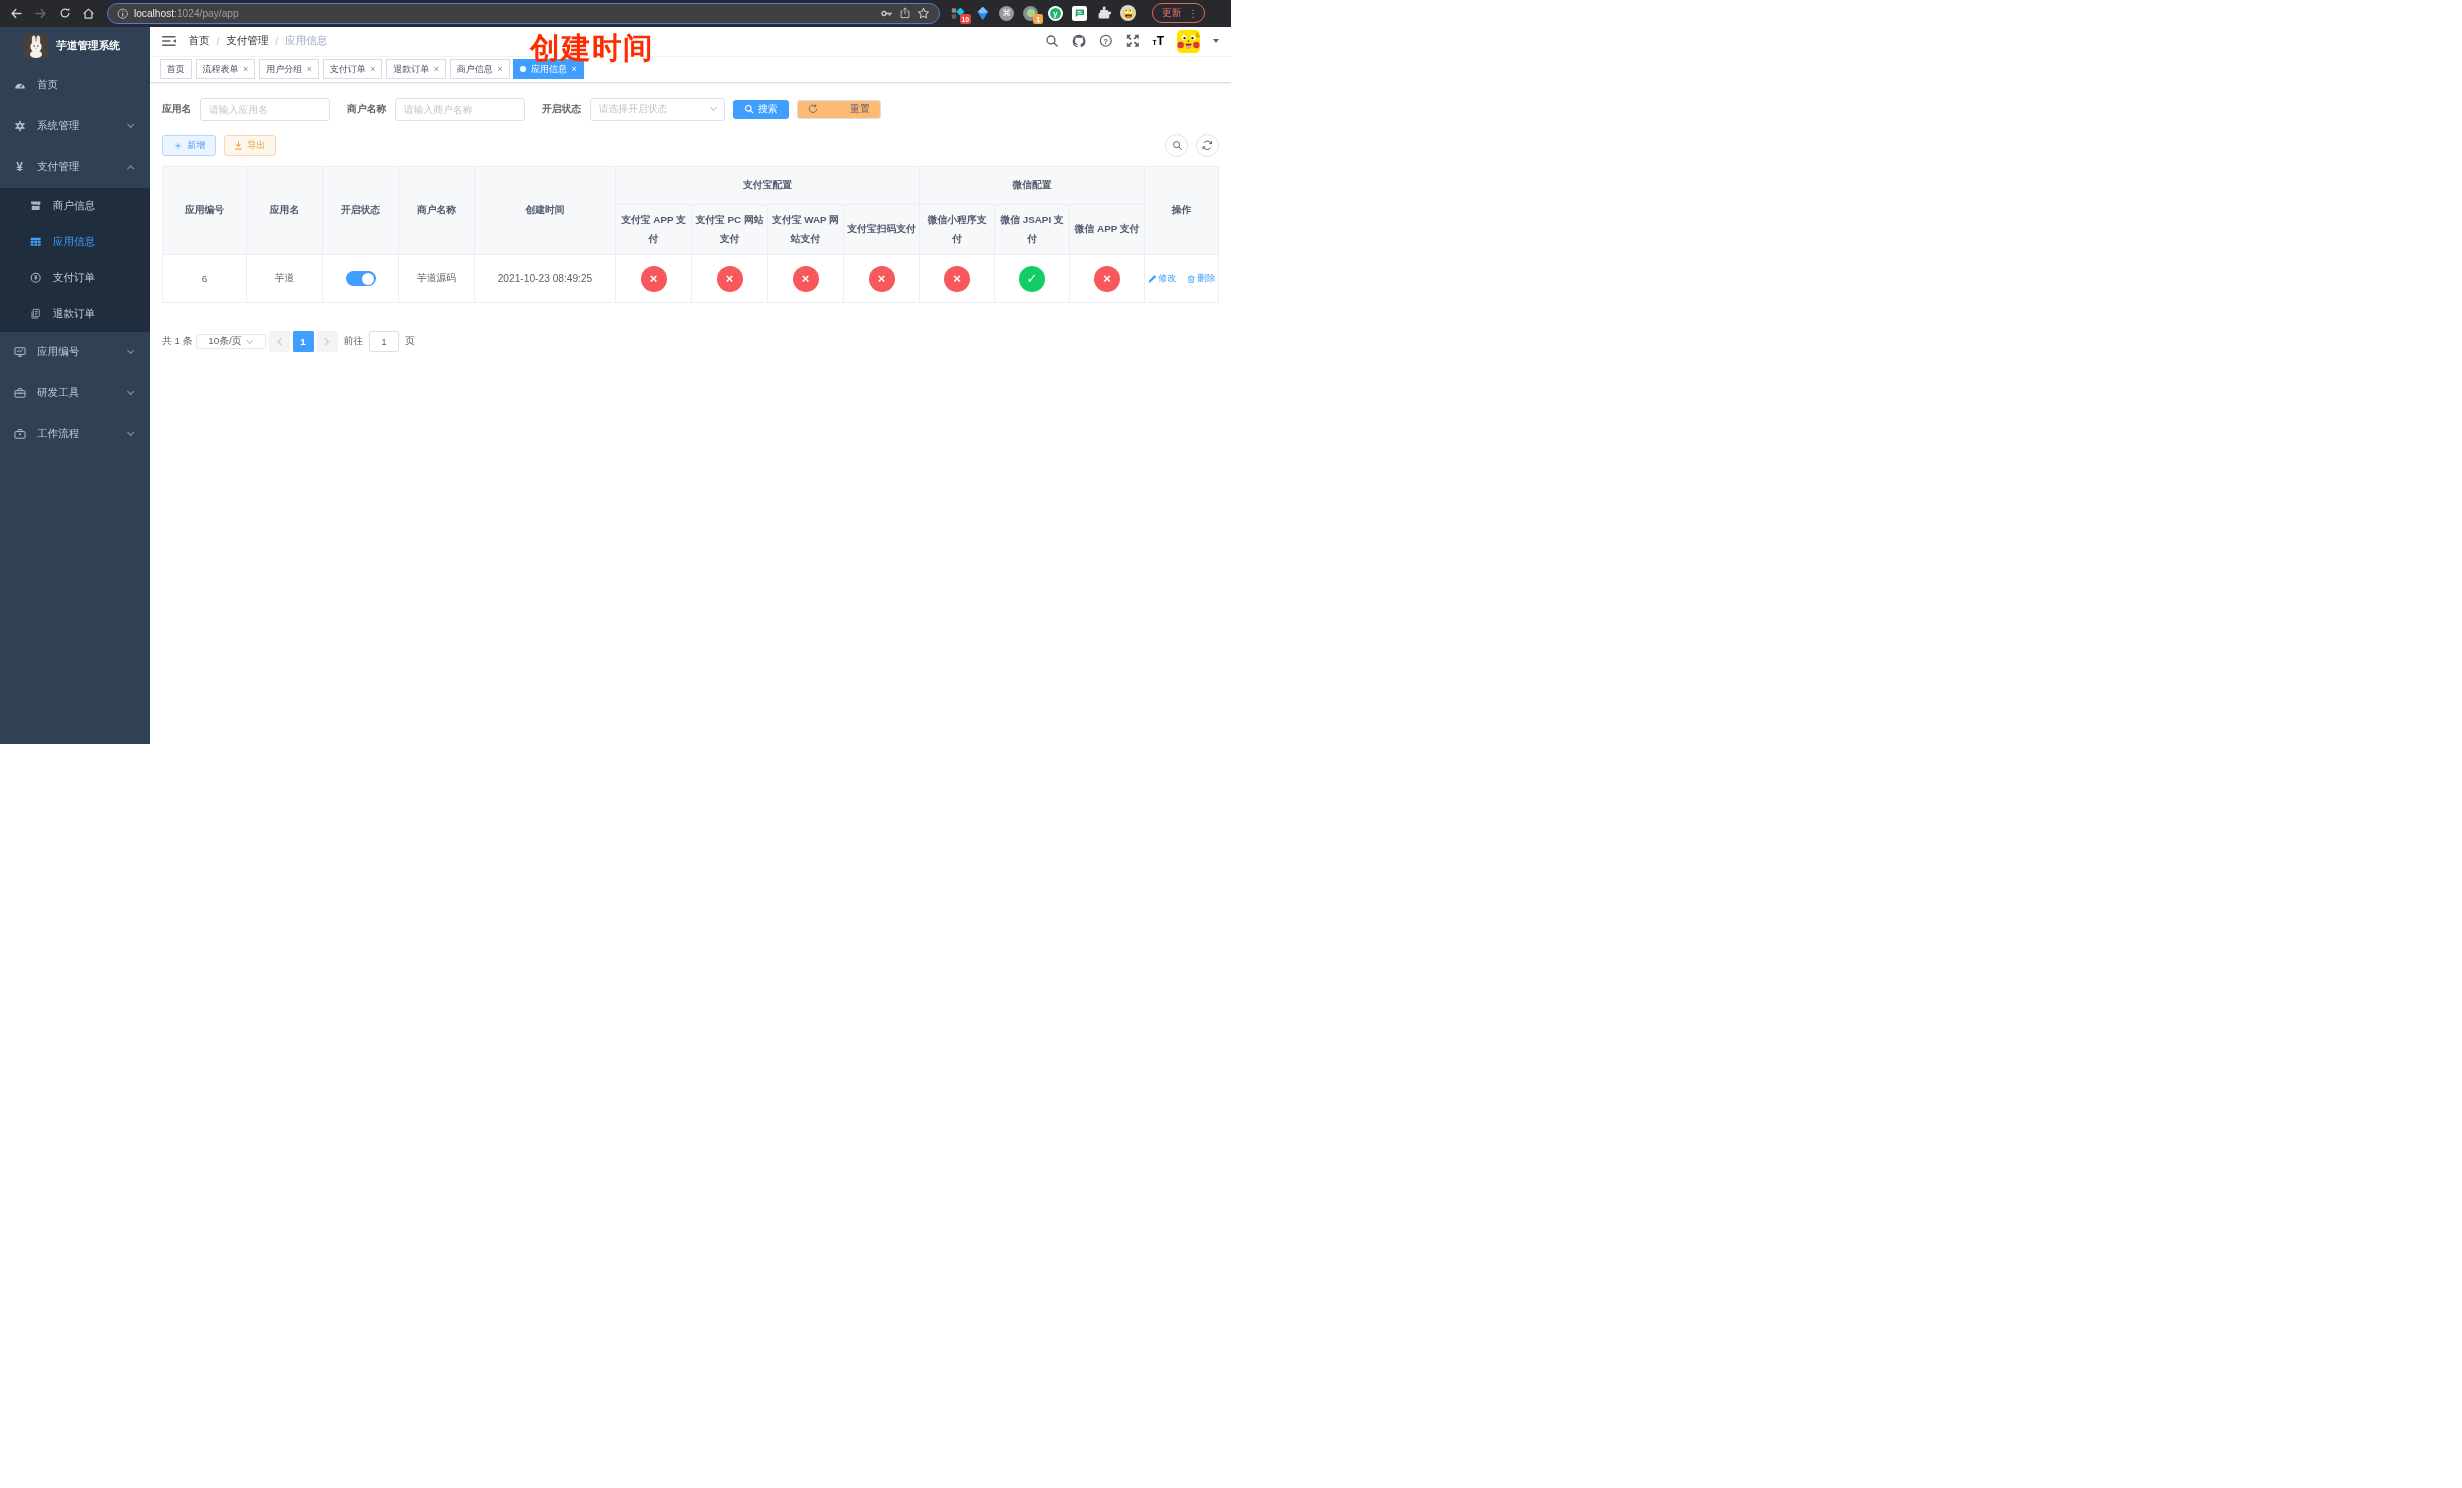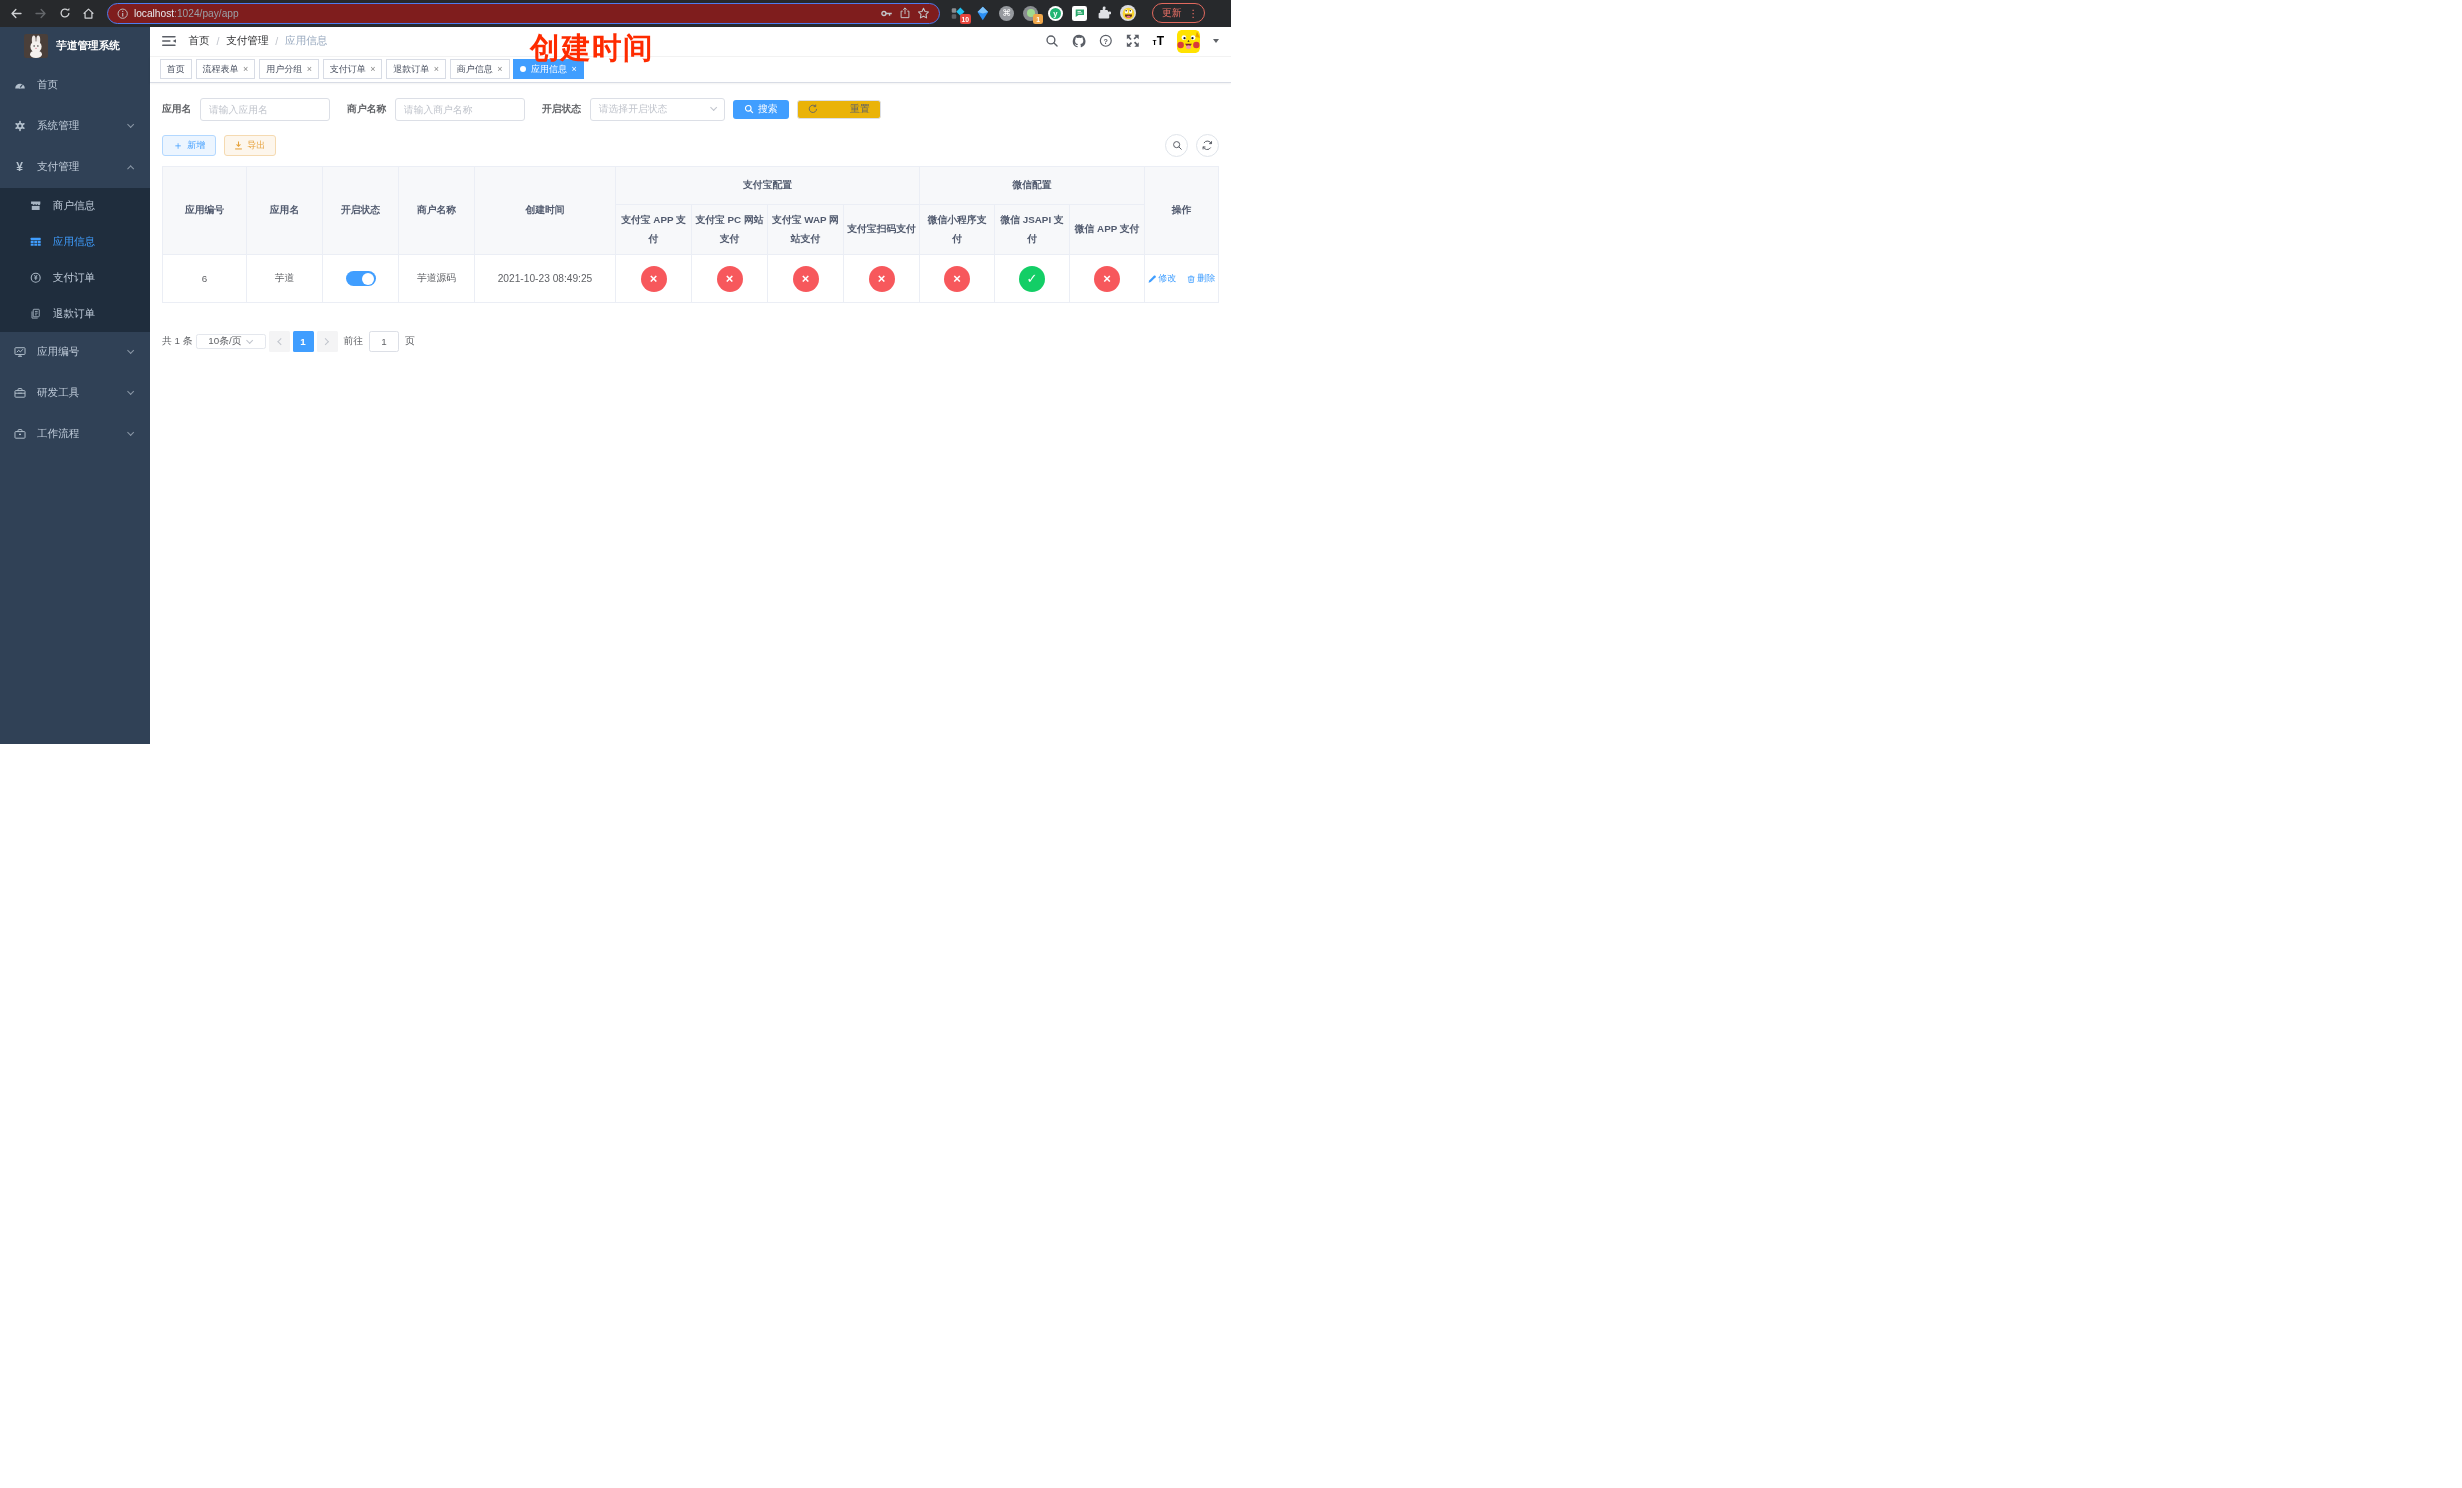--- a/index.html
+++ b/index.html
@@ -4,21 +4,21 @@
 <style>
   * { margin:0; padding:0; box-sizing:border-box; }
   html,body { width:1231px; height:744px; overflow:hidden; }
   body { font-family:"Liberation Sans","DejaVu Sans",sans-serif; font-size:9.8px; background:#fff; }
   .screen { position:relative; width:1231px; height:744px; }
 
   
   .chrome { height:26.5px; background:#27292c; display:flex; align-items:center; padding:0 6px; gap:3px; }
   .cbtn { width:21px; height:21px; display:flex; align-items:center; justify-content:center; color:#cfd1d4; flex:0 0 auto; }
   .cbtn.dim { color:#64676b; }
-  .urlbar { flex:0 0 auto; width:833px; height:21px; margin-left:4.5px; background:#7f1d1d; border:1.5px solid #4e7cf0; border-radius:11.4px; display:flex; align-items:center; padding:0 9px; gap:6px; }
+  .urlbar { flex:0 0 auto; width:833px; height:21px; margin-left:4.5px; background:#404040; border:1.5px solid #4e7cf0; border-radius:11.4px; display:flex; align-items:center; padding:0 9px; gap:6px; }
   .url-text { color:#e8eaed; font-size:10.2px; white-space:nowrap; }
   .url-text .path { color:#9aa0a6; }
   .url-spacer { flex:1; }
   .uicon { color:#c3c6c9; display:flex; align-items:center; }
   .exts { display:flex; align-items:center; margin-left:7.6px; gap:8.3px; }
   .ext { position:relative; width:16px; height:16px; display:flex; align-items:center; justify-content:center; }
   .badge { position:absolute; bottom:-3px; right:-4.5px; min-width:10.6px; height:9.8px; border-radius:2.3px; font-size:6.8px; font-weight:bold; color:#fff; display:flex; align-items:center; justify-content:center; padding:0 1.5px; }
   .badge.red { background:#e8453c; }
   .badge.amber { background:#f0a74a; }
   .circle-ic { width:15px; height:15px; border-radius:50%; display:flex; align-items:center; justify-content:center; }
@@ -74,21 +74,21 @@
   .filter-row { display:flex; align-items:center; }
   .f-label { font-weight:bold; color:#606266; margin-right:9px; white-space:nowrap; }
   .f-input { width:130px; height:23px; border:0.8px solid #dcdfe6; border-radius:3px; padding:0 7.6px; font-size:9.8px; color:#606266; outline:none; font-family:inherit; }
   .f-input::placeholder { color:#c0c4cc; }
   .f-gap { width:16.7px; }
   .f-select { width:135px; height:23px; border:0.8px solid #dcdfe6; border-radius:3px; padding:0 7.6px; display:flex; align-items:center; justify-content:space-between; cursor:pointer; }
   .f-select .ph { color:#c0c4cc; }
   .sel-caret { width:5.3px; height:5.3px; border-right:1px solid #c0c4cc; border-bottom:1px solid #c0c4cc; transform:rotate(45deg); margin-top:-2.3px; }
   .btn { height:19px; border-radius:3px; display:flex; align-items:center; justify-content:center; gap:3.8px; font-size:9.8px; cursor:pointer; border:0.8px solid transparent; padding:0 10.6px; }
   .btn-primary { background:#409eff; color:#fff; margin-left:7.6px; }
-  .btn-plain { background:#eab308; border-color:#dcdfe6; color:#606266; margin-left:7.6px;gap:32px; }
+  .btn-plain { background:#fdba74; border-color:#dcdfe6; color:#606266; margin-left:7.6px;gap:32px; }
 
   .action-row { display:flex; align-items:center; margin-top:13.6px; }
   .btn-sm { height:21px; font-size:9px; padding:0 9.8px; }
   .btn-plain-primary { background:#ecf5ff; border-color:#b3d8ff; color:#409eff; }
   .btn-plain-warning { background:#fdf6ec; border-color:#f5dab1; color:#e6a23c; margin-left:7.6px; }
   .round-btns { margin-left:auto; display:flex; gap:7.6px; }
   .rbtn { width:23px; height:23px; border-radius:50%; border:0.8px solid #dfe4ea; background:#fff; color:#5a5e66; display:flex; align-items:center; justify-content:center; cursor:pointer; }
 
   
   table { width:100%; border-collapse:collapse; table-layout:fixed; margin-top:9px; }

